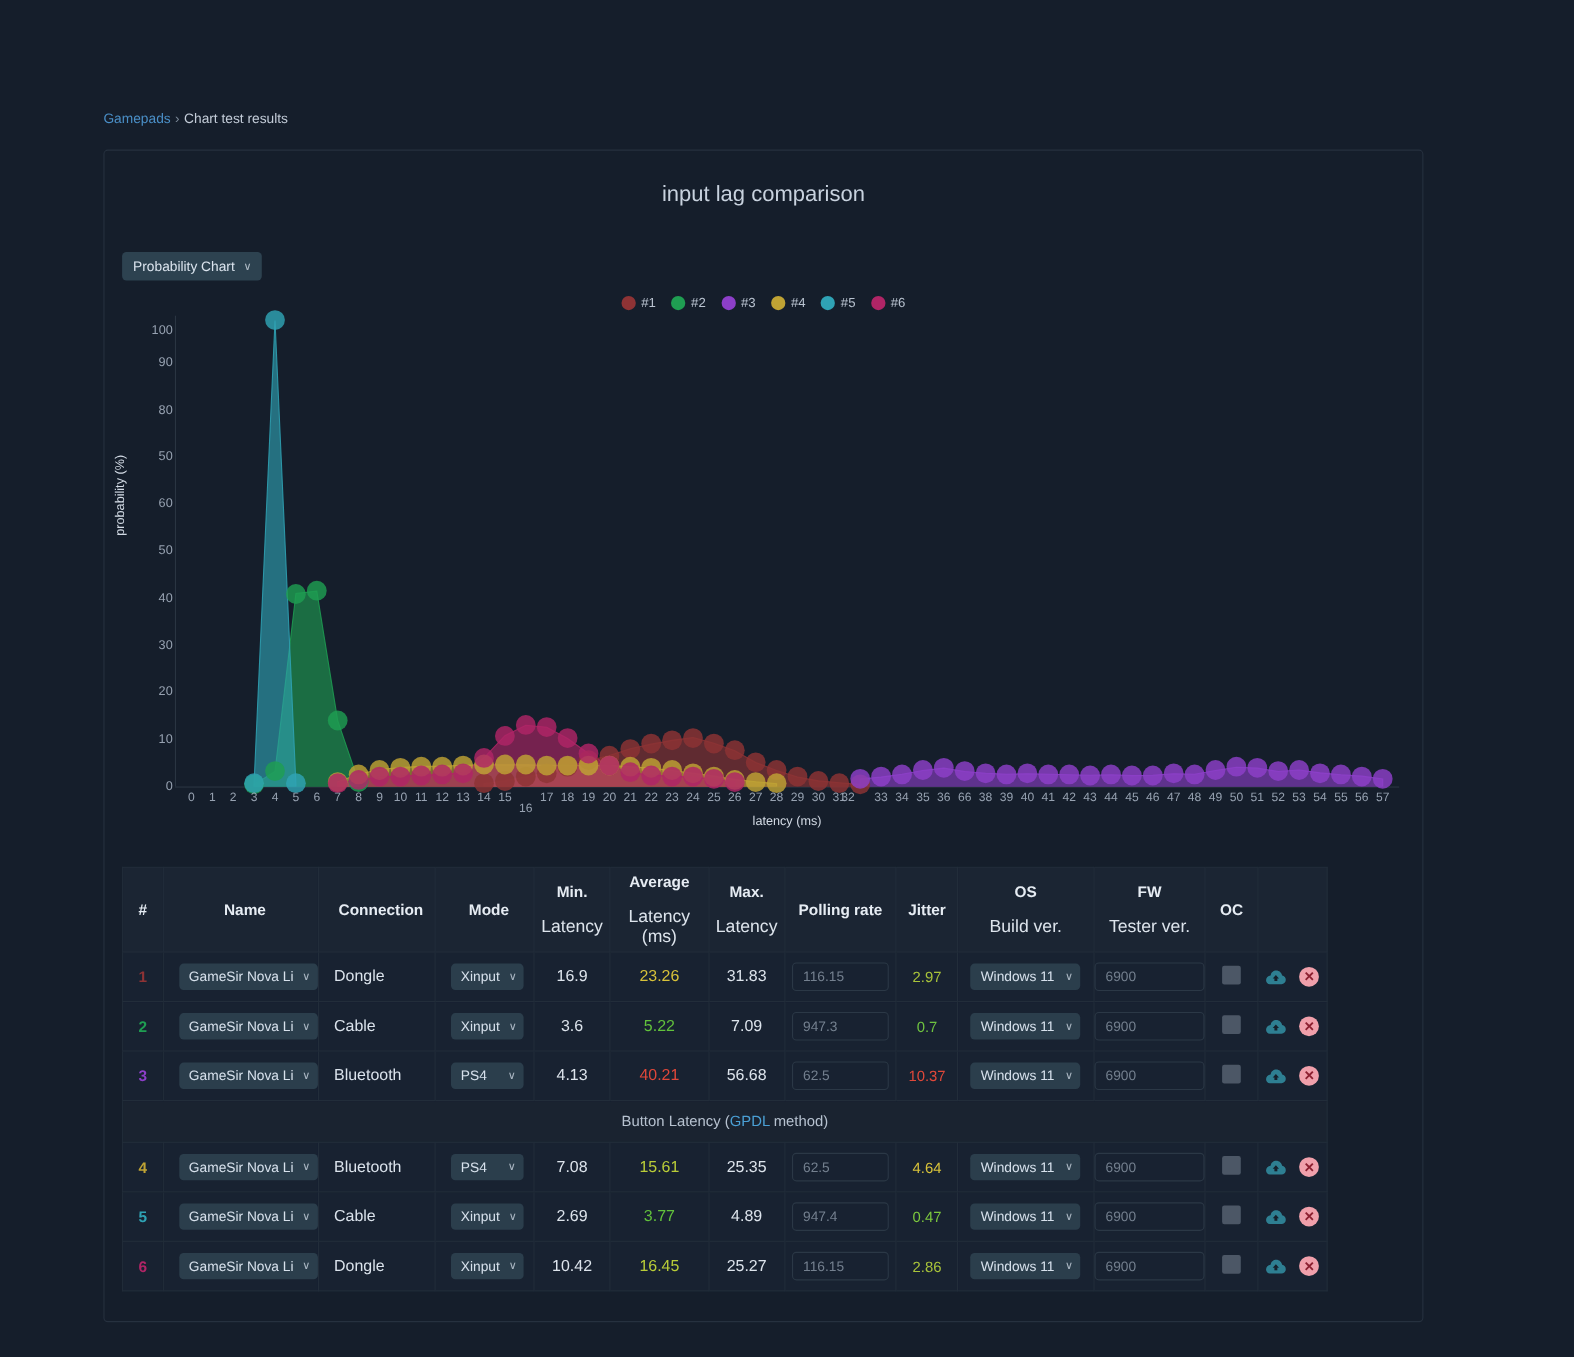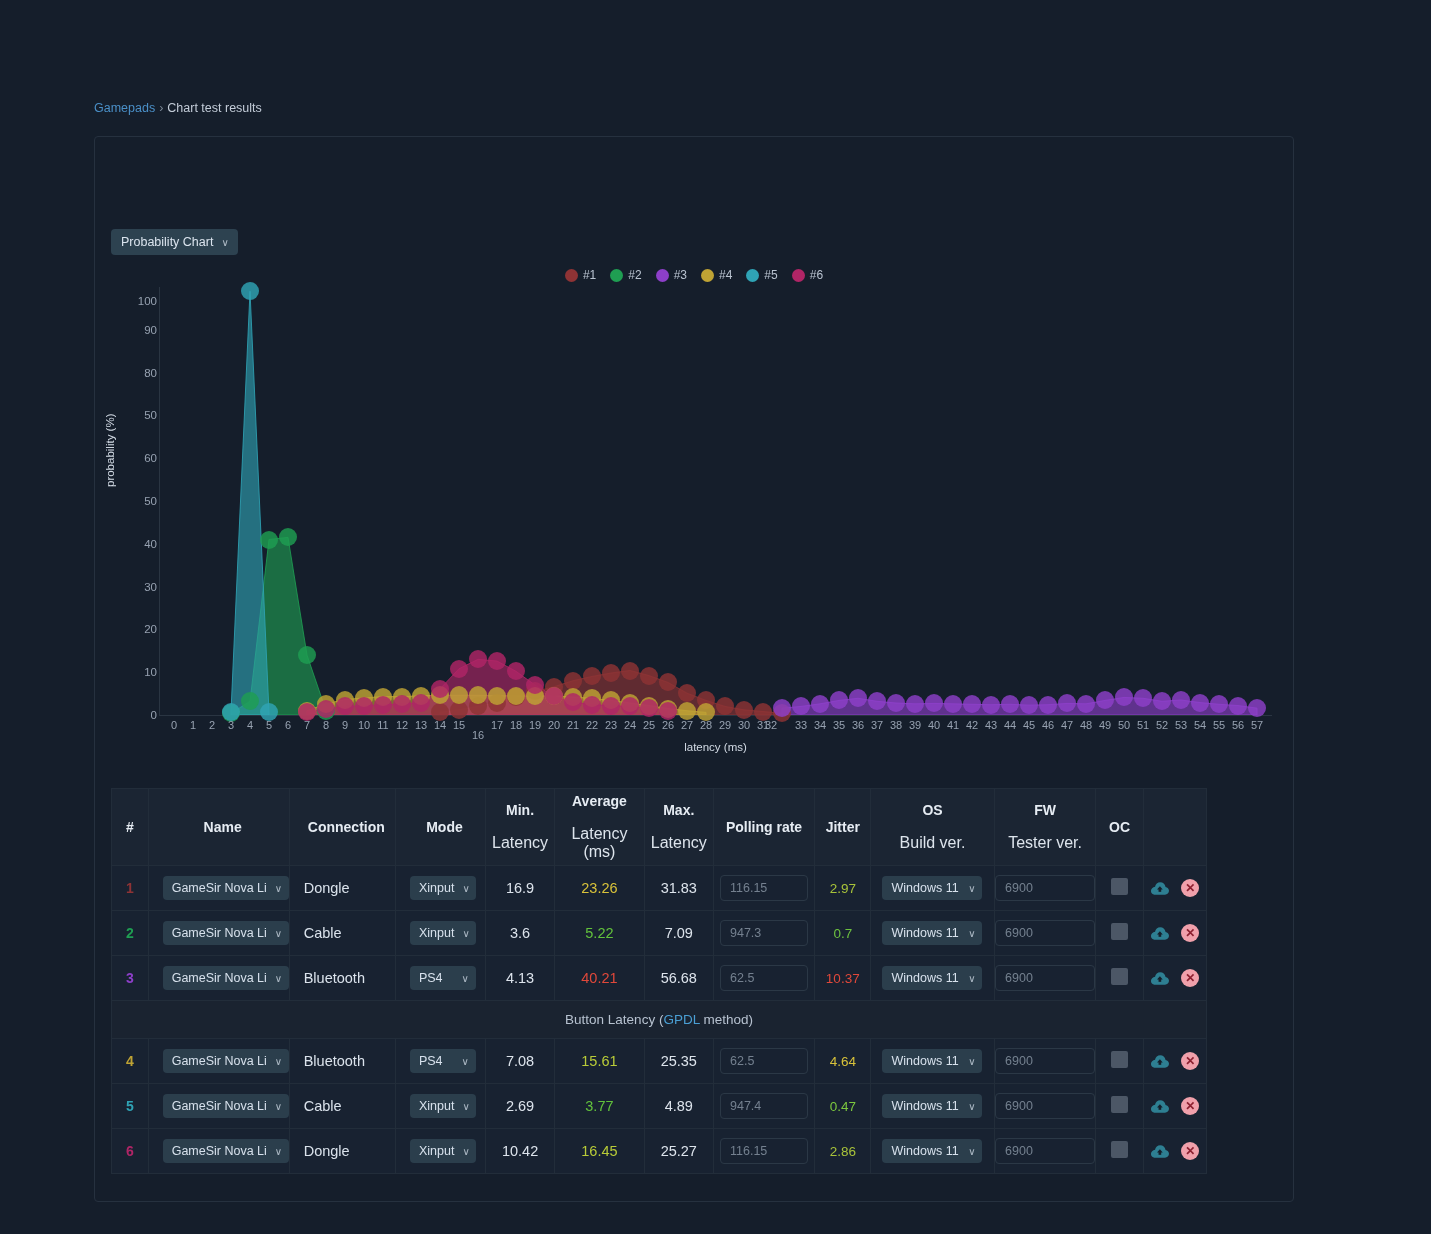--- a/index.html
+++ b/index.html
@@ -151,20 +151,21 @@
 
 <div class="page">
 
 
   <div class="crumb">
     <a>Gamepads</a><span class="sep">›</span><span>Chart test results</span>
   </div>
 
   <div class="card">
 
+    <div class="chart-title">input lag comparison</div>
 
     <div class="chart-type-btn">
       <span>Probability Chart</span>
       <span class="chev">∨</span>
     </div>
 
     <div class="legend" id="legend">
         <div class="lg-item">
           <span class="lg-dot" style="background: rgb(142, 51, 53);"></span>
           <span>#1</span>
@@ -345,21 +346,21 @@
           <div class="xtick" style="left: 592px;">27</div>
           <div class="xtick" style="left: 611px;">28</div>
           <div class="xtick" style="left: 630px;">29</div>
           <div class="xtick" style="left: 649px;">30</div>
           <div class="xtick" style="left: 668px;">31</div>
           <div class="xtick" style="left: 676px;">32</div>
           <div class="xtick" style="left: 706px;">33</div>
           <div class="xtick" style="left: 725px;">34</div>
           <div class="xtick" style="left: 744px;">35</div>
           <div class="xtick" style="left: 763px;">36</div>
-          <div class="xtick" style="left: 782px;">37</div>
+          <div class="xtick" style="left: 782px;">66</div>
           <div class="xtick" style="left: 801px;">38</div>
           <div class="xtick" style="left: 820px;">39</div>
           <div class="xtick" style="left: 839px;">40</div>
           <div class="xtick" style="left: 858px;">41</div>
           <div class="xtick" style="left: 877px;">42</div>
           <div class="xtick" style="left: 896px;">43</div>
           <div class="xtick" style="left: 915px;">44</div>
           <div class="xtick" style="left: 934px;">45</div>
           <div class="xtick" style="left: 953px;">46</div>
           <div class="xtick" style="left: 972px;">47</div>

